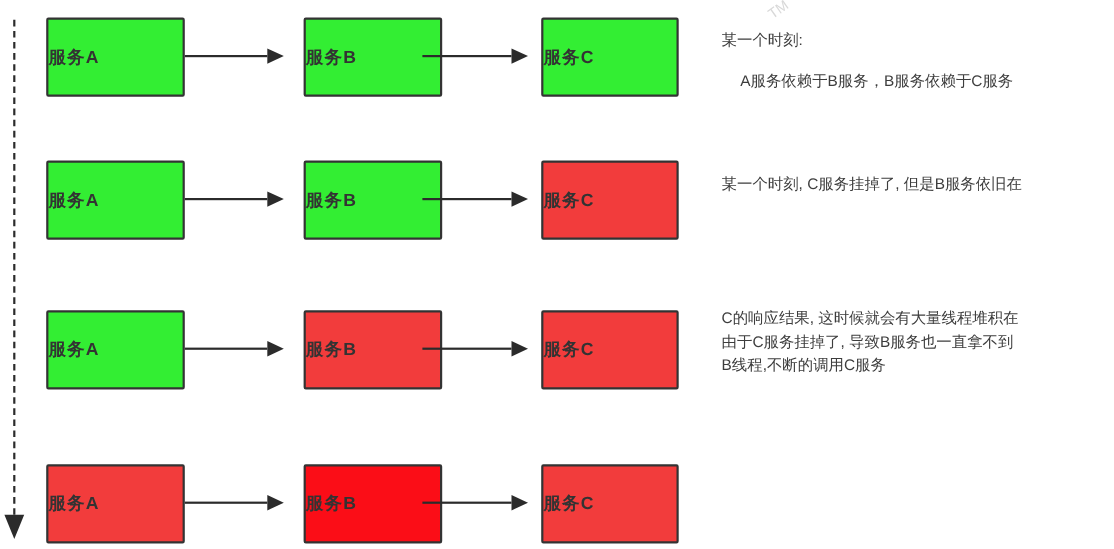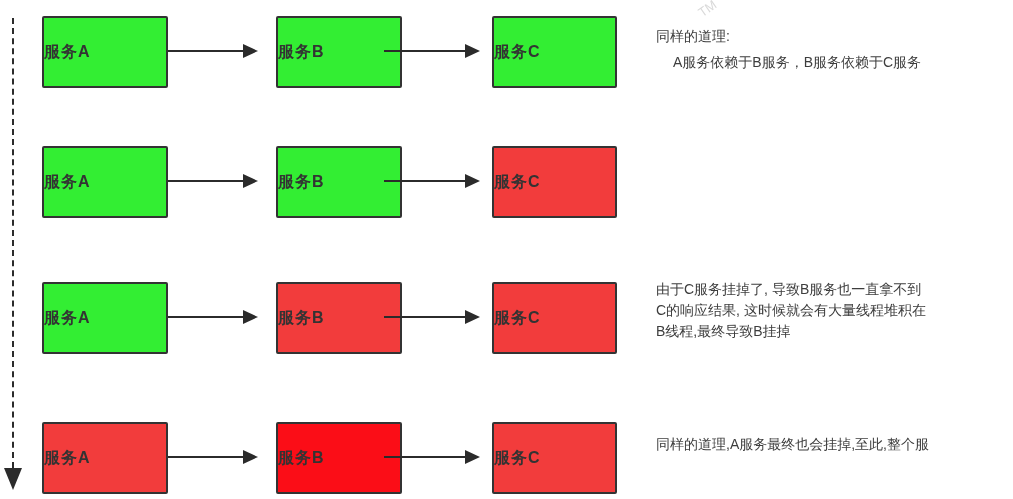--- a/index.html
+++ b/index.html
@@ -34,21 +34,21 @@
   .conn-2{left:384px;width:81px;}
 
   .note{
     position:absolute;left:656px;width:352px;
     font-size:14px;line-height:21px;color:#3d3d3d;
   }
   .note-1{top:26px}
   .note-2{top:157px}
   .note-3{top:279px}
   .note-4{top:434px}
-  .note-line.indented{margin-top:5px;padding-left:17px;}
+  .note-line.indented{margin-top:16px;padding-left:17px;}
 
   .vline{
     position:absolute;left:12px;top:18px;height:450px;
     border-left:2px dashed #2b2b2b;
   }
   .vhead{
     position:absolute;left:4px;top:468px;width:0;height:0;
     border-top:22px solid #2b2b2b;
     border-left:9px solid transparent;border-right:9px solid transparent;
   }
@@ -73,67 +73,67 @@
   <div class="conn conn-1"></div>
   <div class="box box-b" style="background: rgb(51, 238, 51);">
     <span>服务B</span>
   </div>
   <div class="conn conn-2"></div>
   <div class="box box-c" style="background: rgb(51, 238, 51);">
     <span>服务C</span>
   </div>
 </div>
 <div class="note note-1">
-  <div class="note-line">同样的道理:</div>
+  <div class="note-line">某一个时刻:</div>
   <div class="note-line indented">A服务依赖于B服务，B服务依赖于C服务</div>
 </div>
 
 <div class="row row-2">
   <div class="box box-a" style="background: rgb(51, 238, 51);">
     <span>服务A</span>
   </div>
   <div class="conn conn-1"></div>
   <div class="box box-b" style="background: rgb(51, 238, 51);">
     <span>服务B</span>
   </div>
   <div class="conn conn-2"></div>
   <div class="box box-c" style="background: rgb(242, 60, 60);">
     <span>服务C</span>
   </div>
 </div>
 <div class="note note-2">
+  <div class="note-line">某一个时刻, C服务挂掉了, 但是B服务依旧在</div>
 </div>
 
 <div class="row row-3">
   <div class="box box-a" style="background: rgb(51, 238, 51);">
     <span>服务A</span>
   </div>
   <div class="conn conn-1"></div>
   <div class="box box-b" style="background: rgb(242, 60, 60);">
     <span>服务B</span>
   </div>
   <div class="conn conn-2"></div>
   <div class="box box-c" style="background: rgb(242, 60, 60);">
     <span>服务C</span>
   </div>
 </div>
 <div class="note note-3">
+  <div class="note-line">C的响应结果, 这时候就会有大量线程堆积在</div>
   <div class="note-line">由于C服务挂掉了, 导致B服务也一直拿不到</div>
-  <div class="note-line">C的响应结果, 这时候就会有大量线程堆积在</div>
-  <div class="note-line">B线程,最终导致B挂掉</div>
+  <div class="note-line">B线程,不断的调用C服务</div>
 </div>
 
 <div class="row row-4">
   <div class="box box-a" style="background: rgb(242, 60, 60);">
     <span>服务A</span>
   </div>
   <div class="conn conn-1"></div>
   <div class="box box-b" style="background: rgb(251, 13, 23);">
     <span>服务B</span>
   </div>
   <div class="conn conn-2"></div>
   <div class="box box-c" style="background: rgb(242, 60, 60);">
     <span>服务C</span>
   </div>
 </div>
 <div class="note note-4">
-  <div class="note-line">同样的道理,A服务最终也会挂掉,至此,整个服</div>
 </div>
 
 </body></html>

